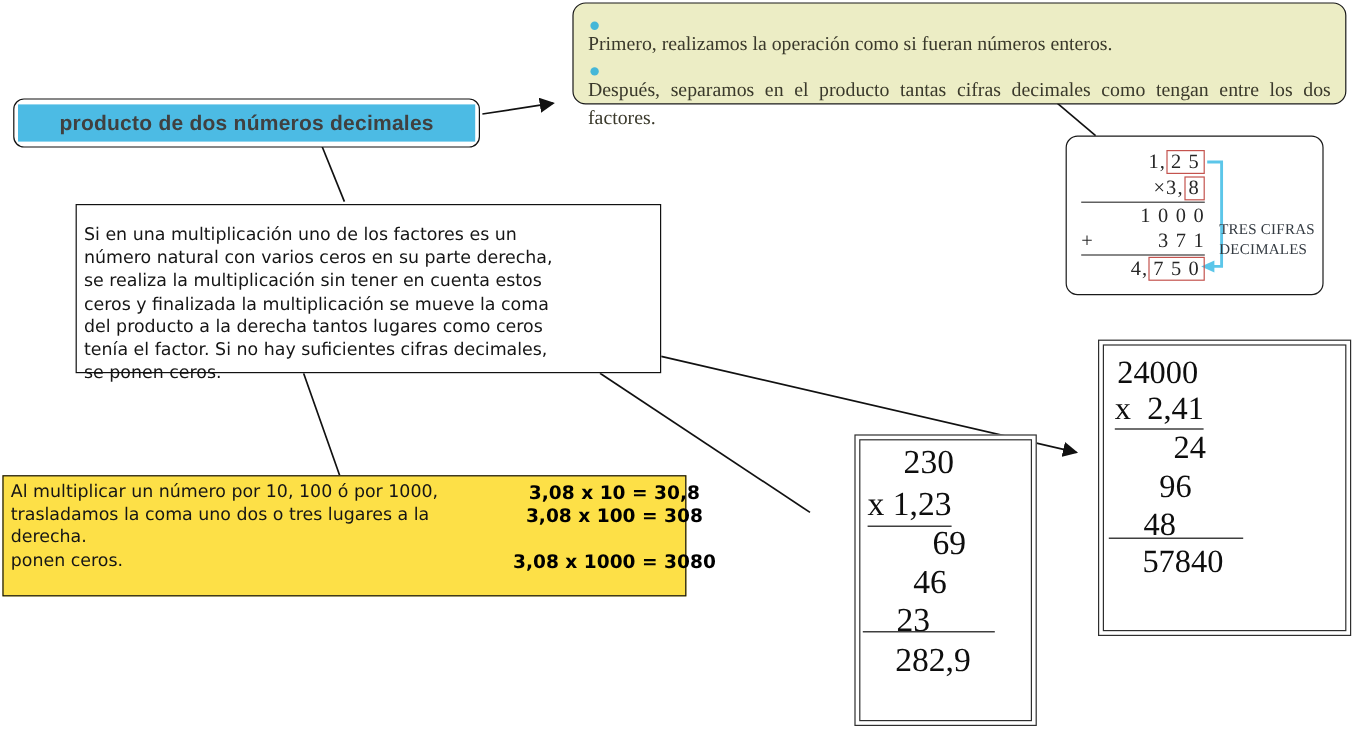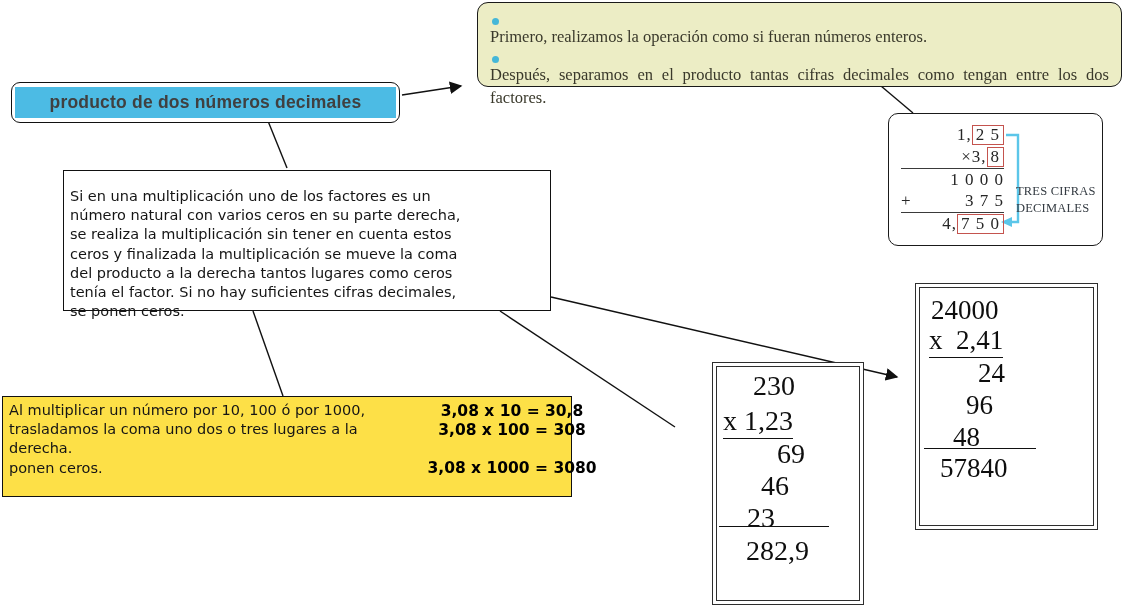--- a/index.html
+++ b/index.html
@@ -82,41 +82,41 @@
   }
 
   
   .dbox {
     position:absolute; background:#fff; border:1.3px solid #2e2e2e; z-index:2;
     font-family:"Liberation Serif", serif; color:#0e0e0e;
   }
   .dbox::before { content:""; position:absolute; inset:3px; border:1.3px solid #2e2e2e; }
   .dbox .mrow { position:absolute; white-space:pre; }
   .box-230   { left:677px; top:362px; width:152px; height:243px; font-size:28px;margin-left:35px; }
-  .box-24000 { left:915px; top:283px; width:183px; height:247px; font-size:27px; }
+  .box-24000 { left:915px; top:283px; width:211px; height:247px; font-size:27px; }
   .op-underline { border-bottom:1.9px solid #111; padding-bottom:1px; }
   .sum-line { position:absolute; border-top:1.9px solid #111; }
 
   
   .box-230 .r0 { left:40px; top:7px; }
   .box-230 .r1 { left:10px; top:42px; }
   .box-230 .r2 { left:64px; top:75px; }
   .box-230 .r3 { left:48px; top:107px; }
   .box-230 .r4 { left:34px; top:139px; }
   .box-230 .sum-line { left:6px; top:163px; width:110px; }
   .box-230 .r5 { left:33px; top:172px; }
 
   
   .box-24000 .r0 { left:15px; top:11px; }
   .box-24000 .r1 { left:13px; top:41px; }
   .box-24000 .r2 { left:62px; top:74px; }
   .box-24000 .r3 { left:50px; top:106px; }
   .box-24000 .r4 { left:37px; top:138px; }
   .box-24000 .sum-line { left:8px; top:164px; width:112px; }
-  .box-24000 .r5 { left:24px; top:169px; }
+  .box-24000 .r5 { left:36px; top:169px; }
 </style>
 </head>
 <body>
 
 <div id="page">
 
   <svg id="connectors">
     <defs>
       <marker id="ah" markerWidth="10" markerHeight="9" refX="8" refY="4.5" orient="auto">
         <path d="M0,0 L9,4.5 L0,9 z" fill="#111"></path>
@@ -169,21 +169,21 @@
 
   <div class="worked-box">
     <svg class="shift-svg" viewBox="0 0 215 133">
       <path d="M117,21 H129 V108 H121" fill="none" stroke="#5cc6e9" stroke-width="2.4"></path>
       <polygon points="112,108 123,103 123,113" fill="#5cc6e9"></polygon>
     </svg>
     <div class="calc-col">
       <div class="crow"><span>1,</span><span class="redbox">2 5</span></div>
       <div class="crow"><span>×3,</span><span class="redbox">8</span></div>
       <div class="crow rule-top">1 0 0 0</div>
-      <div class="crow"><span class="sign">+</span><span>3 7 5</span></div>
+      <div class="crow"><span class="sign">+</span><span>3 7 1</span></div>
       <div class="crow rule-top"><span>4,</span><span class="redbox">7 5 0</span></div>
     </div>
     <div class="decimals-note">
       <div>TRES CIFRAS</div>
       <div>DECIMALES</div>
     </div>
   </div>
 
   <div class="dbox box-230">
     <div class="mrow r0">230</div>

